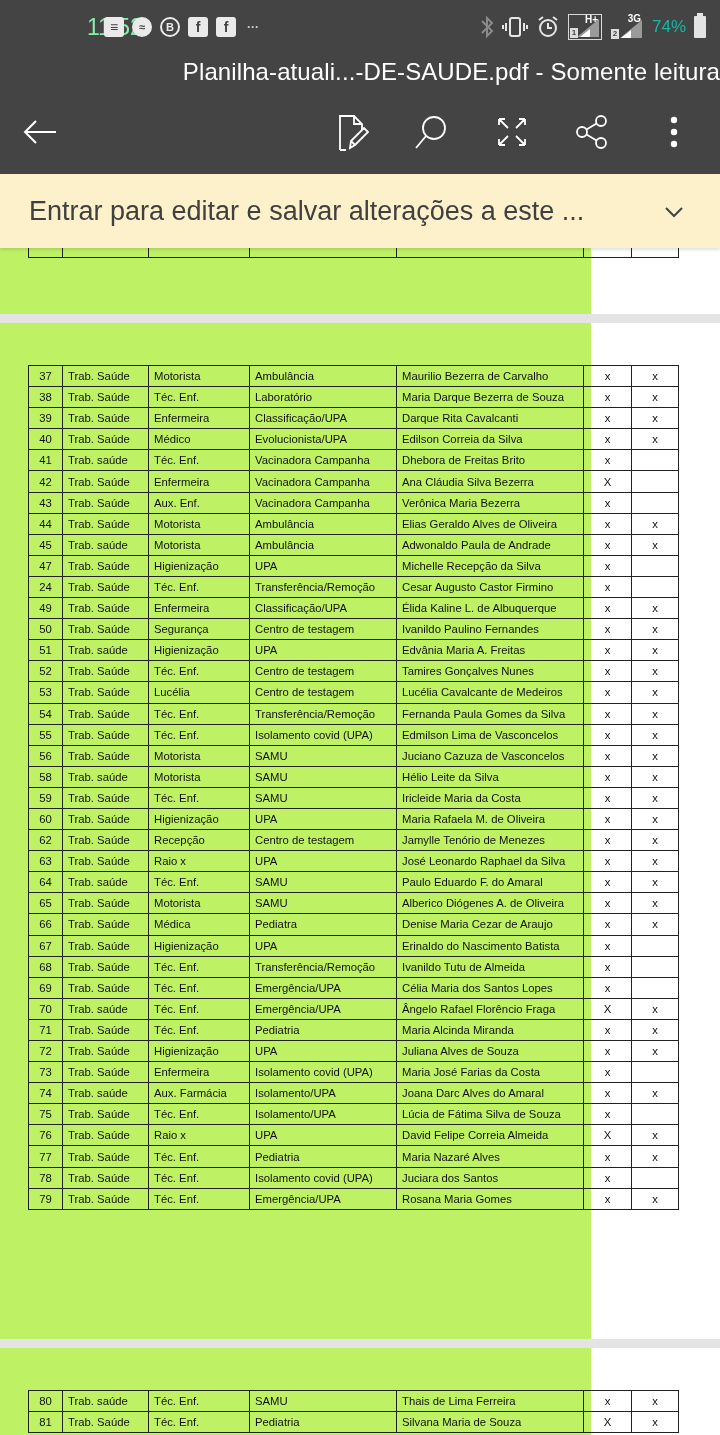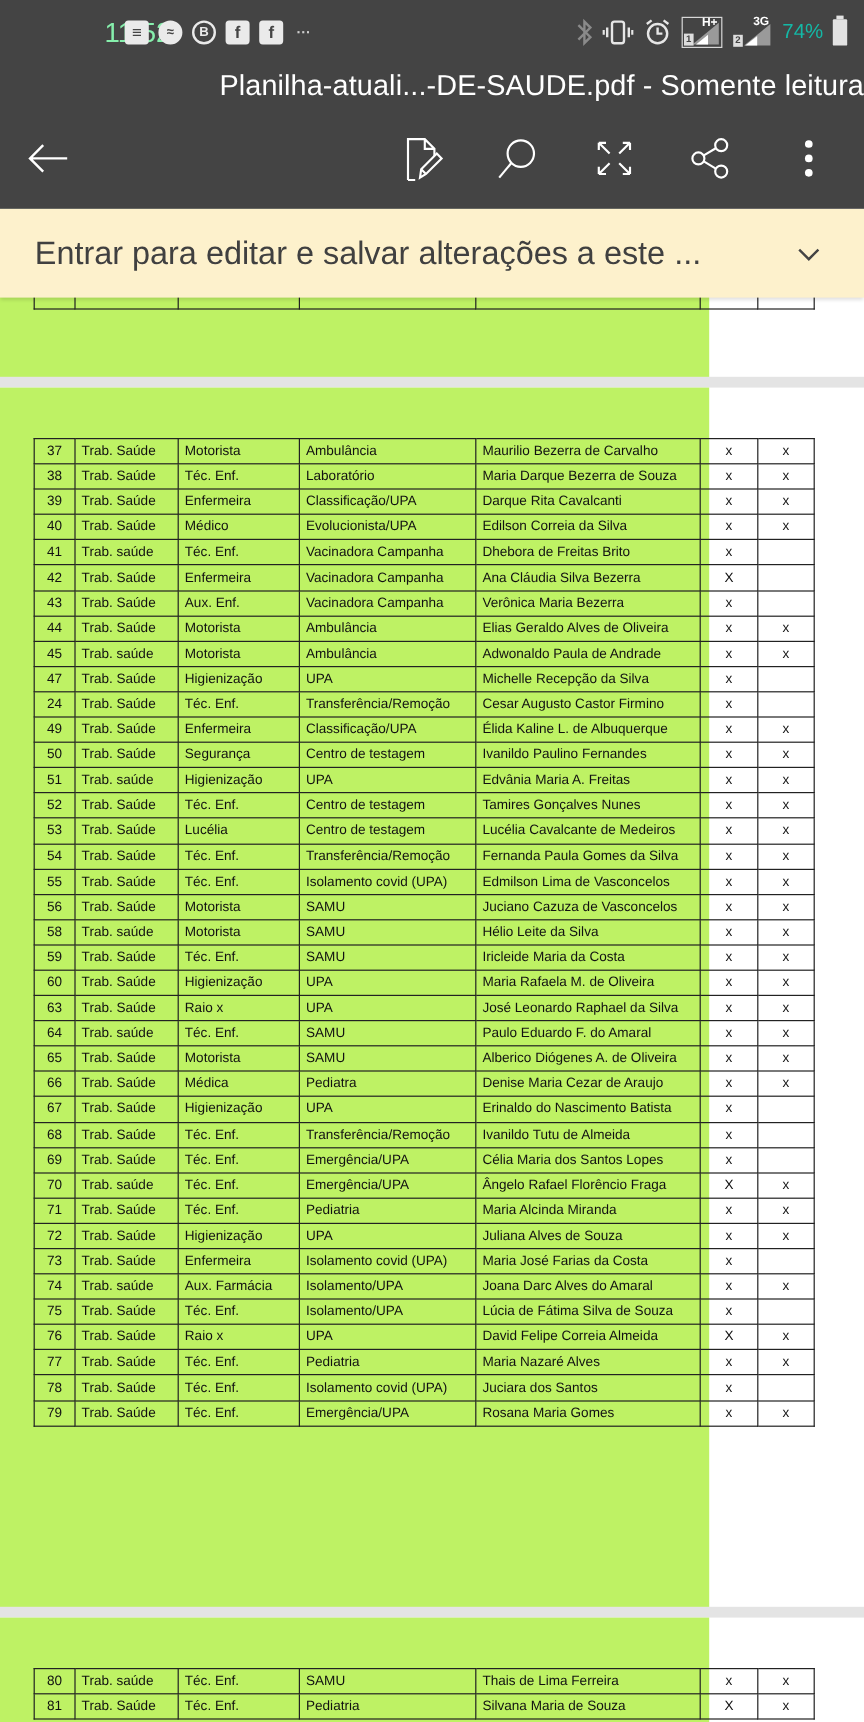--- a/index.html
+++ b/index.html
@@ -278,20 +278,29 @@
         <tr>
           <td class="num">60</td>
           <td>Trab. Saúde</td>
           <td>Higienização</td>
           <td>UPA</td>
           <td>Maria Rafaela M. de Oliveira</td>
           <td class="mk">x</td>
           <td class="mk">x</td>
         </tr>
         <tr>
+          <td class="num">62</td>
+          <td>Trab. Saúde</td>
+          <td>Recepção</td>
+          <td>Centro de testagem</td>
+          <td>Jamylle Tenório de Menezes</td>
+          <td class="mk">x</td>
+          <td class="mk">x</td>
+        </tr>
+        <tr>
           <td class="num">63</td>
           <td>Trab. Saúde</td>
           <td>Raio x</td>
           <td>UPA</td>
           <td>José Leonardo Raphael da Silva</td>
           <td class="mk">x</td>
           <td class="mk">x</td>
         </tr>
         <tr>
           <td class="num">64</td>

